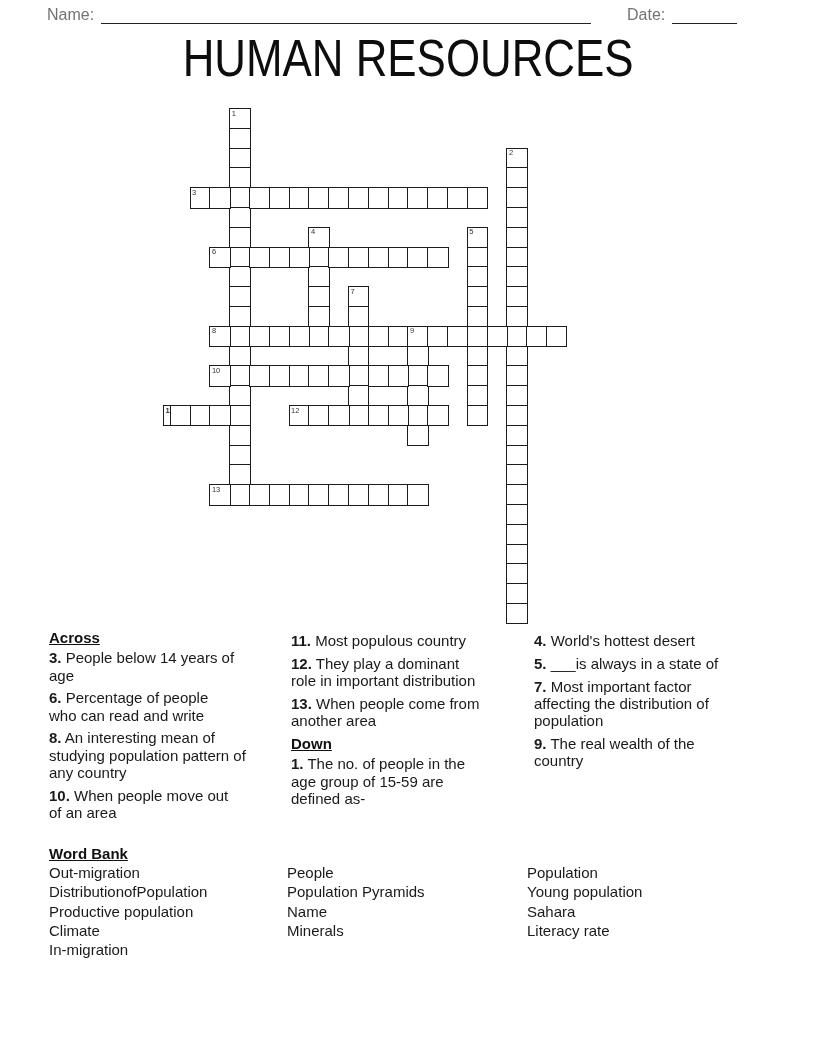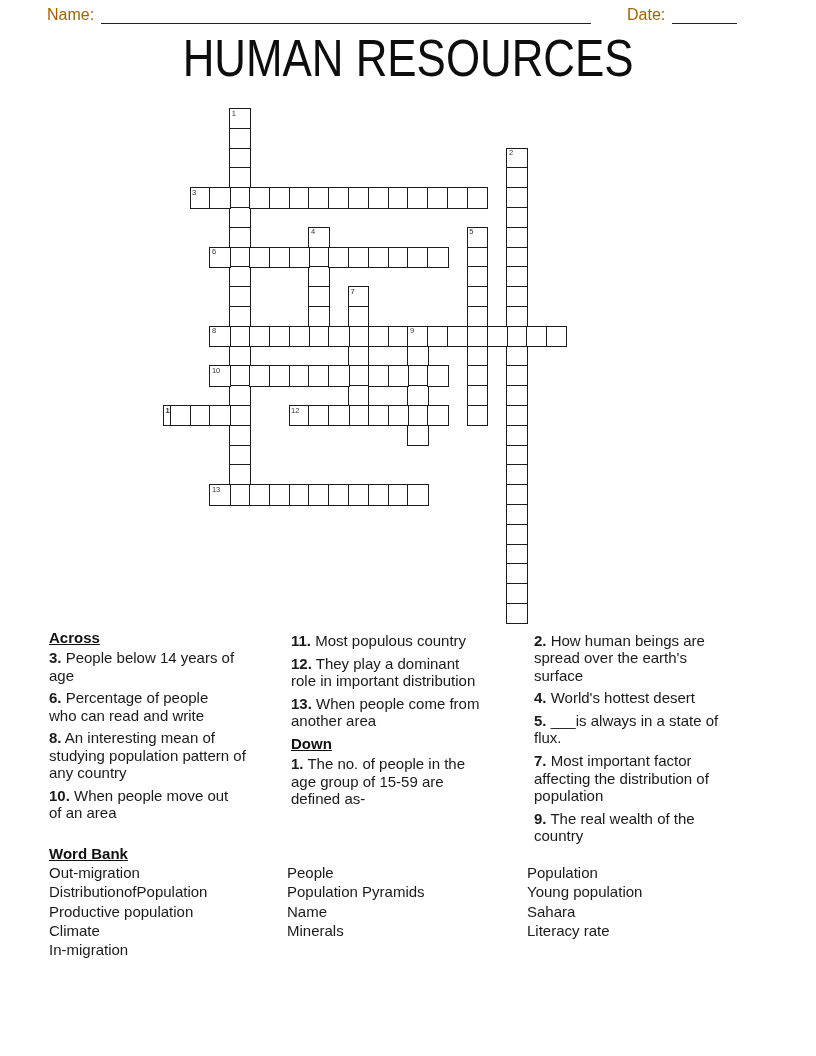--- a/index.html
+++ b/index.html
@@ -7,21 +7,21 @@
     width: 816px; height: 1056px;
     background: #ffffff;
     position: relative;
     overflow: hidden;
     font-family: "Liberation Sans", "DejaVu Sans", sans-serif;
     color: #1a1a1a;
   }
   .abs { position: absolute; }
 
   
-  .hdr-label { font-size: 16px; line-height: 18px; color: #a16207; }
+  .hdr-label { font-size: 16px; line-height: 18px; color: #737373; }
   .blank-line { height: 1.6px; background: #222; }
 
   
   #title-wrap { top: 31px; left: 0; width: 816px; text-align: center; }
   #page-title {
     display: inline-block;
     font-size: 51px; line-height: 1.1;
     color: #0d0d0d;
     letter-spacing: 0px;
     transform: scaleX(0.86);
@@ -281,30 +281,24 @@
     </div>
     <div class="clue-heading">Down</div>
     <div class="clue">
       <div class="clue-line"><span class="clue-num">1.</span> The no. of people in the</div>
       <div class="clue-line">age group of 15-59 are</div>
       <div class="clue-line">defined as-</div>
     </div>
   </div>
 <div class="abs clue-col" id="clue-col-2" style="left:534px; top:632px; width:248px;">
     <div class="clue">
-      <div class="clue-line"><span class="clue-num">2.</span> How human beings are</div>
-      <div class="clue-line">spread over the earth's</div>
-      <div class="clue-line">surface</div>
-    </div>
-    <div class="clue">
       <div class="clue-line"><span class="clue-num">4.</span> World's hottest desert</div>
     </div>
     <div class="clue">
       <div class="clue-line"><span class="clue-num">5.</span> ___is always in a state of</div>
-      <div class="clue-line">flux.</div>
     </div>
     <div class="clue">
       <div class="clue-line"><span class="clue-num">7.</span> Most important factor</div>
       <div class="clue-line">affecting the distribution of</div>
       <div class="clue-line">population</div>
     </div>
     <div class="clue">
       <div class="clue-line"><span class="clue-num">9.</span> The real wealth of the</div>
       <div class="clue-line">country</div>
     </div>

